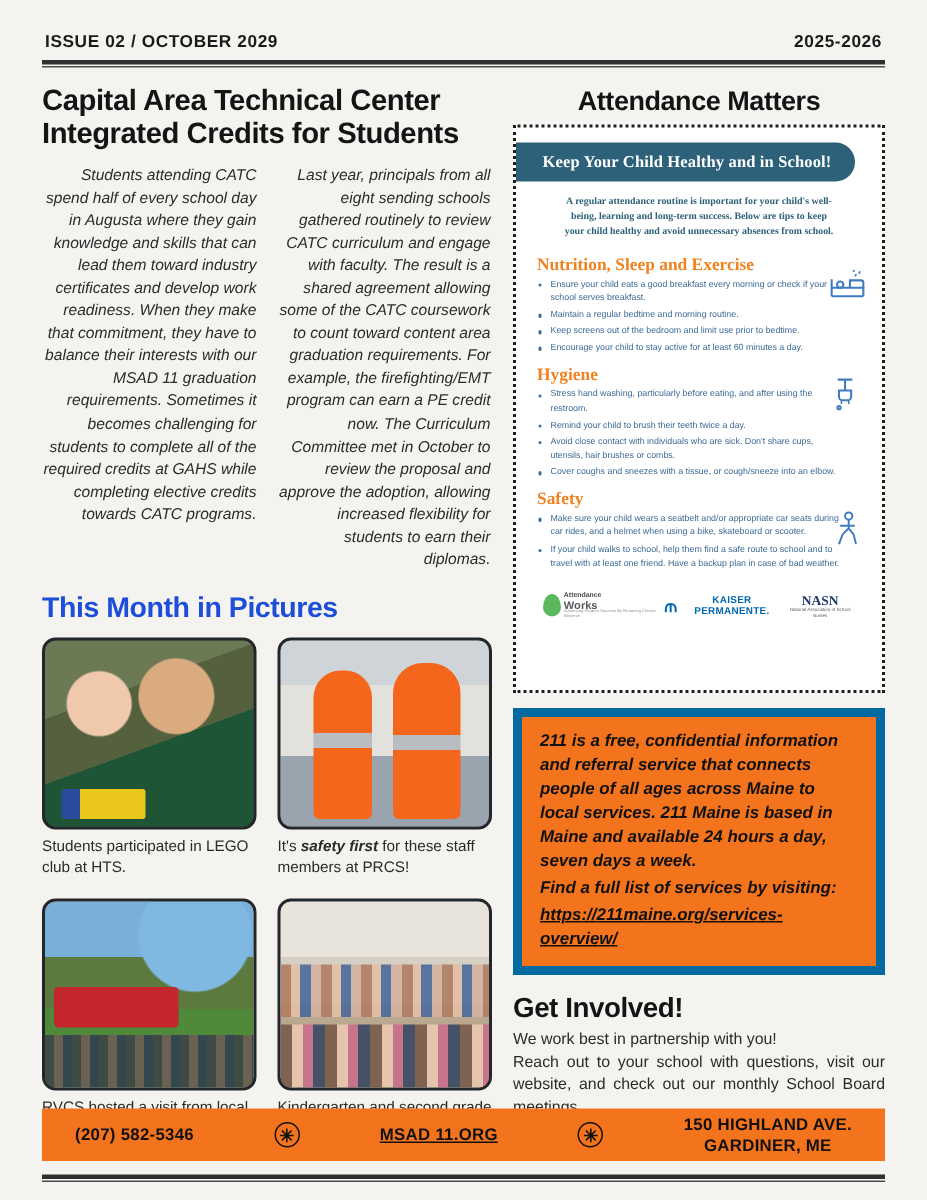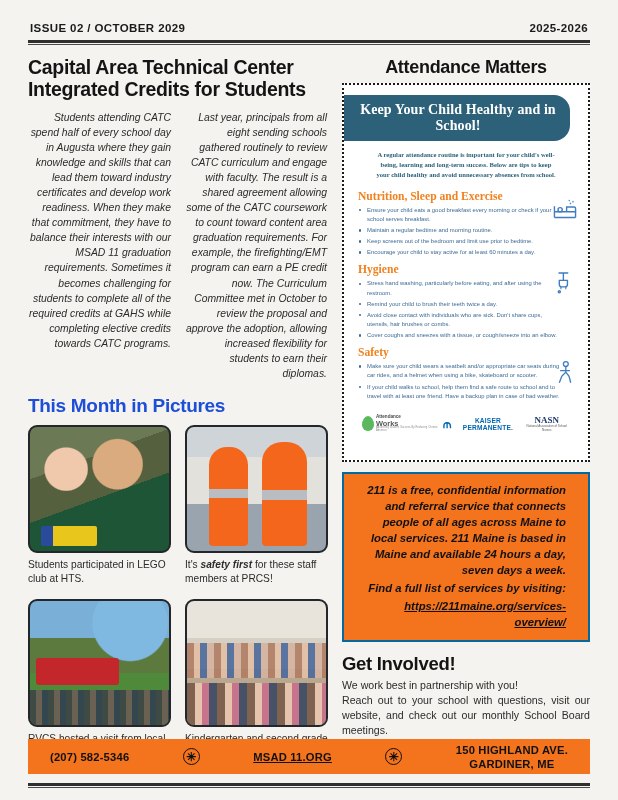--- a/index.html
+++ b/index.html
@@ -177,21 +177,21 @@
   }
   .flyer-banner {
     background: #2c6179;
     color: #ffffff;
     border-radius: 0 16px 16px 0;
     margin-left: -8px;
     margin-right: 10px;
     padding: 7px 10px 7px 12px;
     font-family: "Liberation Serif", serif;
     font-weight: bold;
-    font-size: 14px;
+    font-size: 11px;
     letter-spacing: 0.1px;
     text-align: center;
   }
   .flyer-intro {
     font-family: "Liberation Serif", serif;
     font-weight: bold;
     font-size: 6.6px;
     line-height: 1.5;
     color: #2c6179;
     text-align: center;
@@ -253,29 +253,29 @@
   .logo-aw-txt .t3 { font-size: 2.6px; color: #8a8a8a; letter-spacing:.1px;}
   .logo-kp { display:flex; align-items:center; gap:3px; }
   .logo-kp-mark { font-size: 12px; color: #0067b1; font-weight: bold; letter-spacing:-2px;}
   .logo-kp-txt { font-size: 6.6px; font-weight: bold; color: #0067b1; letter-spacing:.2px;}
   .logo-nasn .n1 { font-size: 9px; font-weight: bold; color: #1f3a6e; font-family:"Liberation Serif",serif;}
   .logo-nasn .n2 { font-size: 3px; color: #5a5a5a; line-height:1.3; }
 
   
   .box211 {
     background: #f4731d;
-    border: 2px solid #0369a1;
+    border: 6px solid #0369a1;
     margin-top: 10px;
     padding: 8px 22px 10px 12px;
     font-style: italic;
     font-weight: bold;
     font-size: 11.3px;
     line-height: 1.42;
     color: #111;
-    text-align: right;
+    text-align: left;
   }
   .box211 .link { text-decoration: underline; display:block; margin-top:2px;}
 
   
   .involved { margin-top: 11px; }
   .involved h2 {
     font-size: 18.5px;
     font-weight: bold;
     color: #141414;
     letter-spacing: -0.3px;

